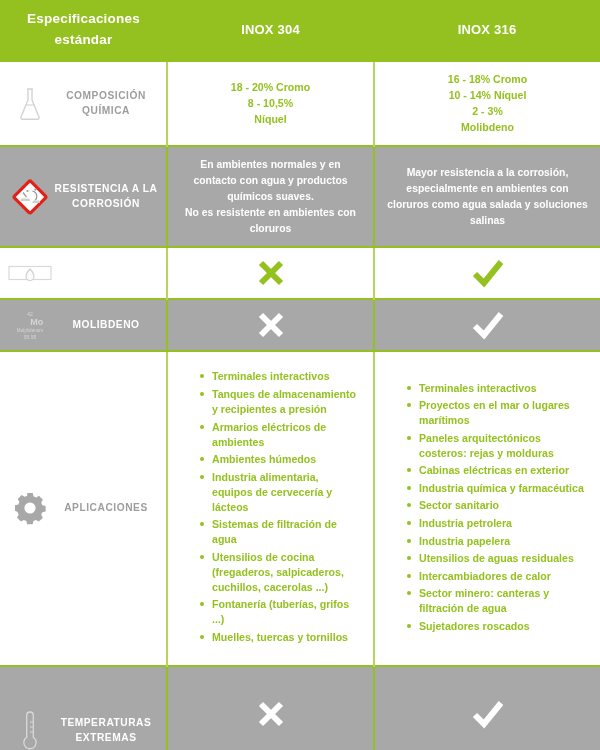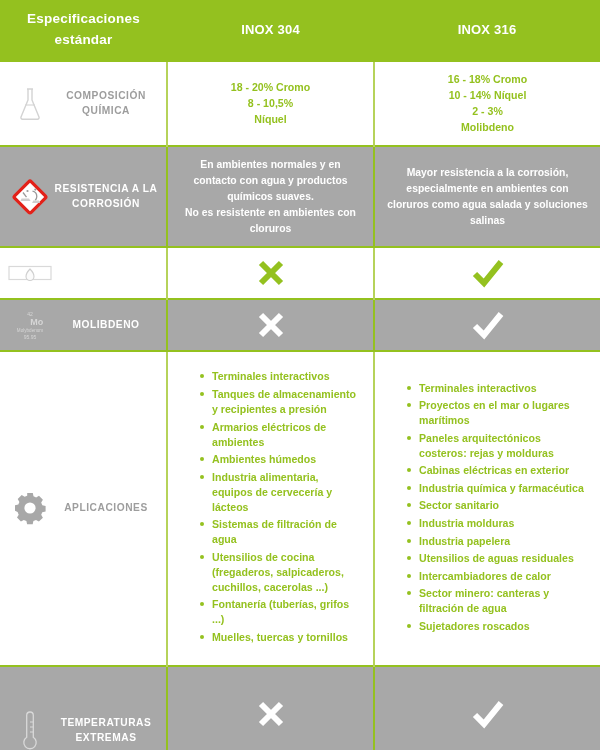--- a/index.html
+++ b/index.html
@@ -294,21 +294,21 @@
         </ul>
       </td>
       <td class="cell valcell2 divider">
         <ul class="applist">
           <li>Terminales interactivos</li>
           <li>Proyectos en el mar o lugares marítimos</li>
           <li>Paneles arquitectónicos costeros: rejas y molduras</li>
           <li>Cabinas eléctricas en exterior</li>
           <li>Industria química y farmacéutica</li>
           <li>Sector sanitario</li>
-          <li>Industria molduras</li>
+          <li>Industria petrolera</li>
           <li>Industria papelera</li>
           <li>Utensilios de aguas residuales</li>
           <li>Intercambiadores de calor</li>
           <li>Sector minero: canteras y filtración de agua</li>
           <li>Sujetadores roscados</li>
         </ul>
       </td>
     </tr>
 
     <tr class="row-gray">

